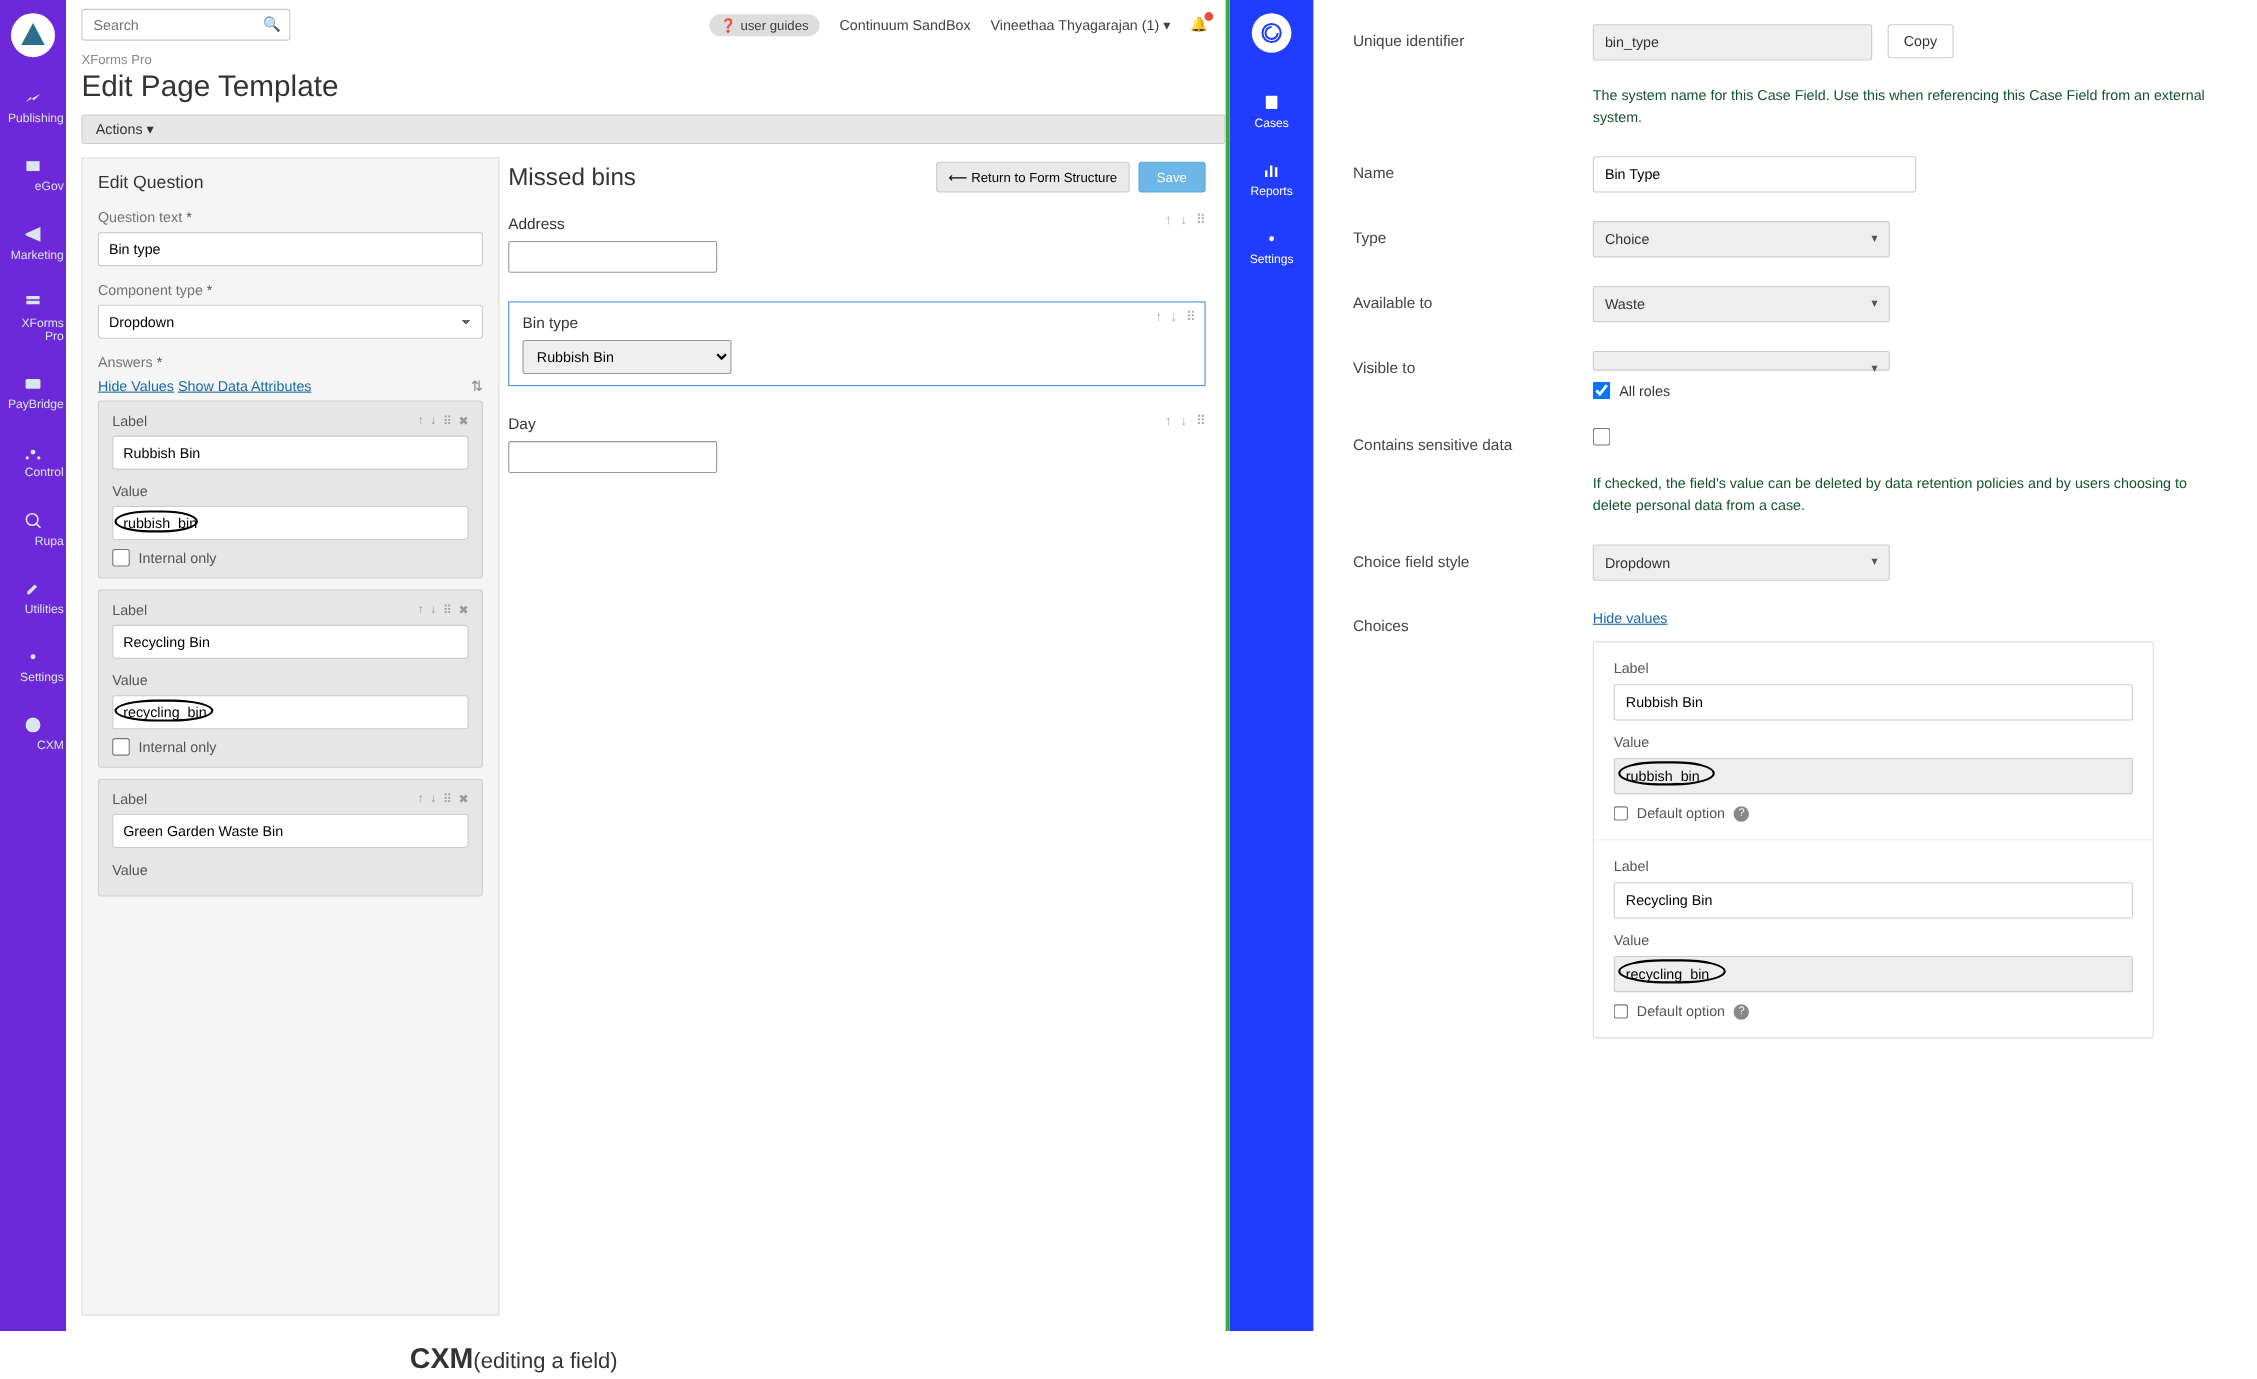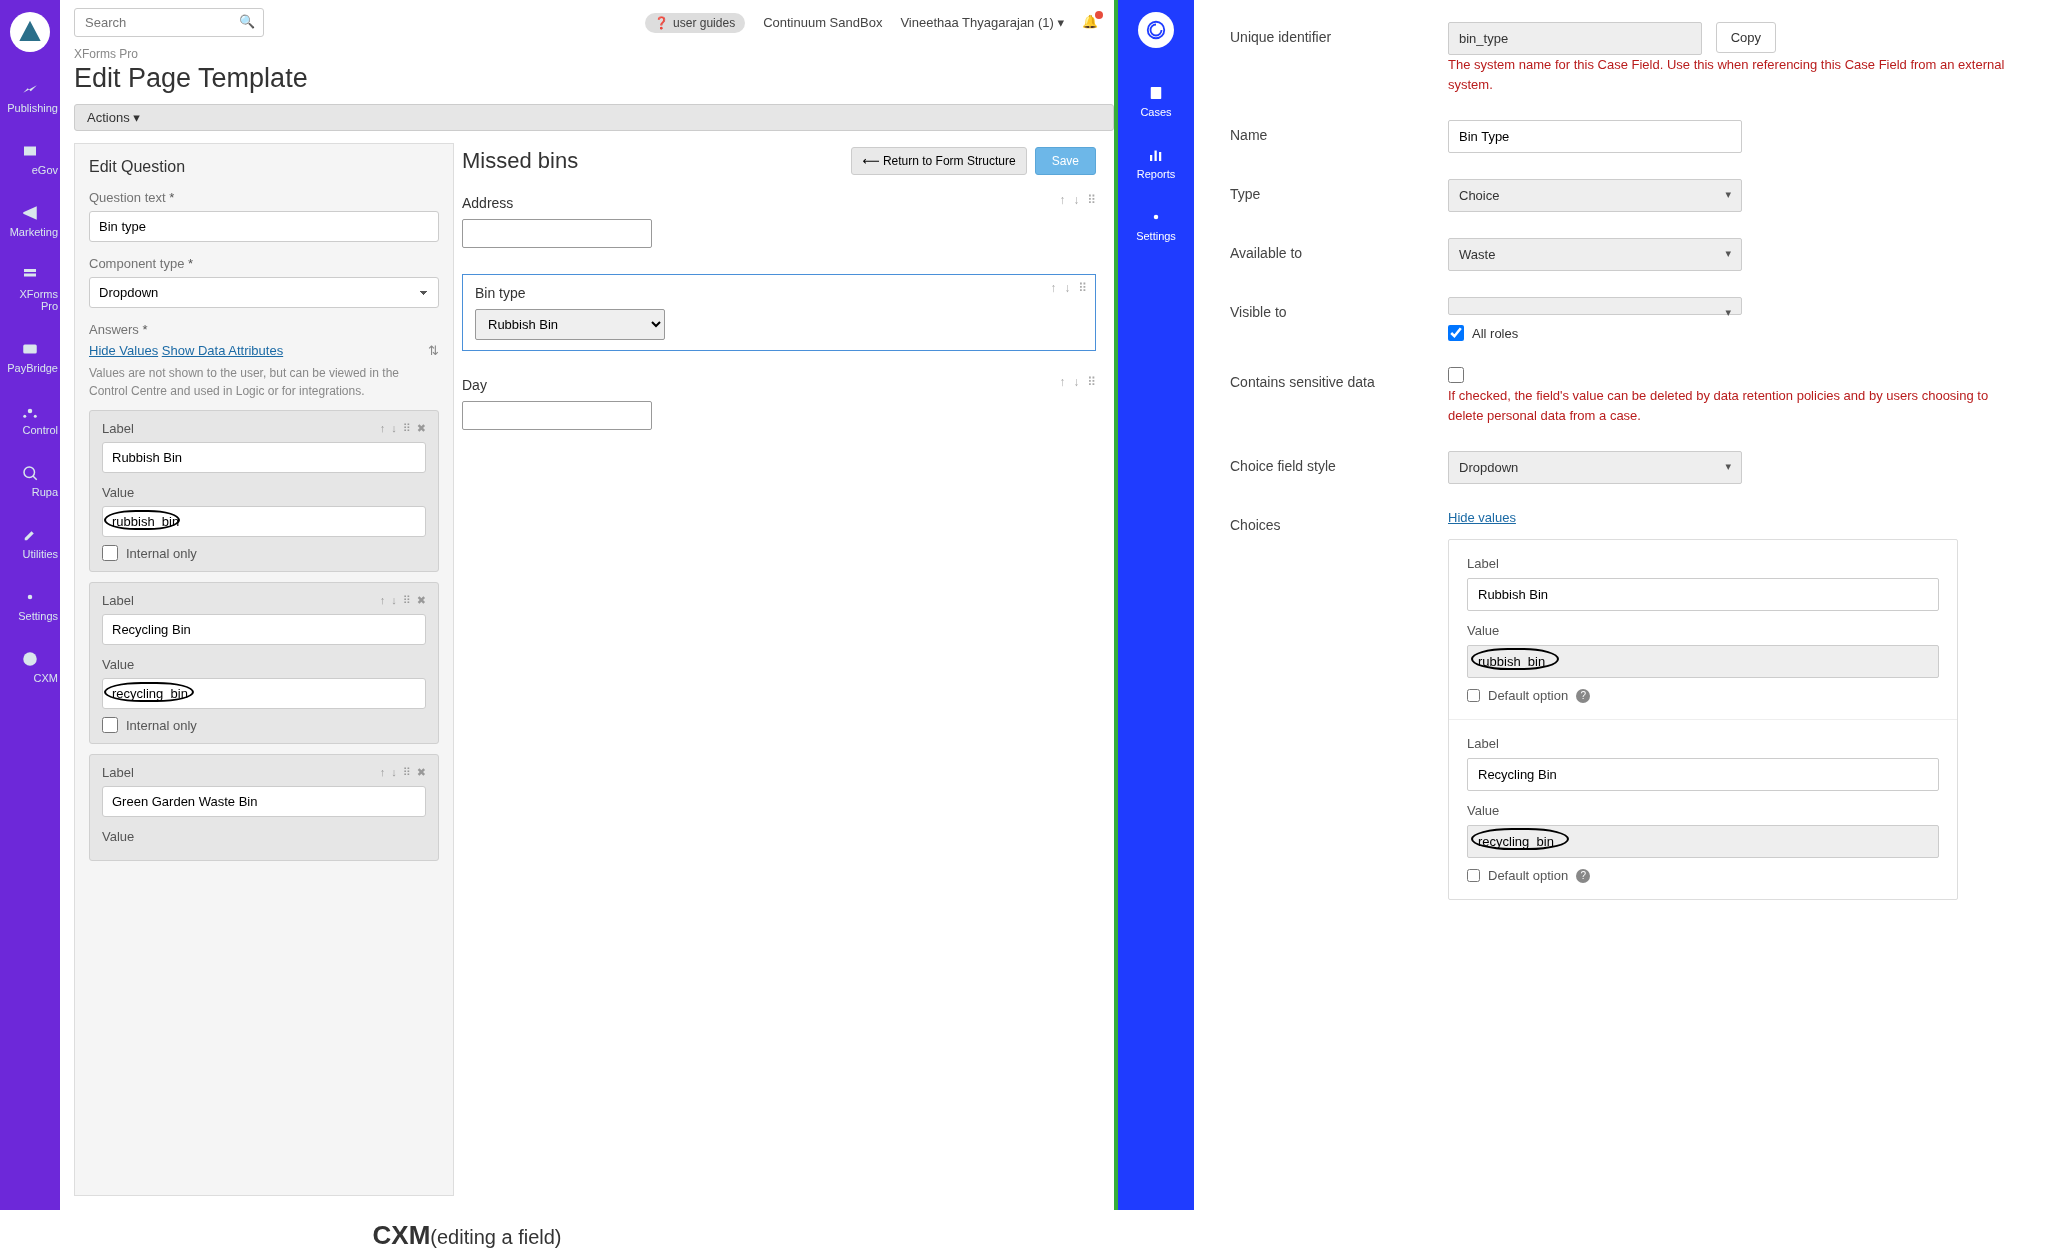--- a/index.html
+++ b/index.html
@@ -67,23 +67,23 @@
 .right-sb .rlogo { width: 36px; height: 36px; background: #fff; border-radius: 50%; margin: 4px auto 22px; display: flex; align-items: center; justify-content: center; }
 .right-sb .ritem { padding: 14px 2px; font-size: 11px; cursor: pointer; }
 .right-sb .ritem svg { display: block; margin: 0 auto 4px; width: 18px; height: 18px; fill: #fff; }
 
 .right-main { flex: 1; padding: 22px 30px 30px 36px; overflow-y: auto; }
 .form-row { display: flex; margin-bottom: 26px; align-items: flex-start; }
 .form-row .lbl-col { width: 218px; font-size: 14px; color: #444; padding-top: 7px; }
 .form-row .ctl-col { flex: 1; }
 .ro-input { background: #eee; border: 1px solid #ccc; padding: 8px 10px; width: 254px; display: inline-block; border-radius: 2px; font-size: 13px; }
 .btn-copy { margin-left: 10px; display: inline-block; border: 1px solid #ccc; border-radius: 3px; padding: 7px 14px; font-size: 13px; cursor: pointer; background: #fff; vertical-align: top; }
-.help2 { font-size: 13px; color: #b91c1c; margin-top: 0; line-height: 1.5; max-width: 640px; }
+.help2 { font-size: 13px; color: #14532d; margin-top: 22px; line-height: 1.5; max-width: 640px; }
 .rtinput { width: 294px; padding: 8px 10px; border: 1px solid #ccc; border-radius: 2px; font-size: 13px; }
-.rt-dd { width: 294px; padding: 8px 10px; background: #eee; border: 1px solid #ccc; border-radius: 2px; font-size: 13px; position: relative; }
+.rt-dd { width: 270px; padding: 8px 10px; background: #eee; border: 1px solid #ccc; border-radius: 2px; font-size: 13px; position: relative; }
 .rt-dd::after { content: "▾"; position: absolute; right: 10px; top: 8px; color: #555; font-size: 11px; }
 .rt-chk { display: flex; align-items: center; gap: 8px; margin-top: 10px; font-size: 13px; }
 .rt-chk input { width: 16px; height: 16px; }
 .link-a { color: #1b6aa5; text-decoration: underline; font-size: 13px; cursor: pointer; }
 
 .choice-list { border: 1px solid #ddd; border-radius: 2px; width: 510px; }
 .choice-item { padding: 16px 18px; border-bottom: 1px solid #eee; }
 .choice-item:last-child { border-bottom: none; }
 .choice-item .clab { font-size: 13px; color: #555; margin-bottom: 7px; }
 .choice-item input.cl-input { width: 100%; padding: 8px 10px; border: 1px solid #ccc; border-radius: 2px; font-size: 13px; }
@@ -172,21 +172,20 @@
           <select class="tselect"><option>Dropdown</option></select>
 
           <label class="fld-label req">Answers</label>
           <div class="links-row">
             <span>
               <a>Hide Values</a>
               <a>Show Data Attributes</a>
             </span>
             <span style="color:#888;">⇅</span>
           </div>
-          <div class="help-txt">Values are not shown to the user, but can be viewed in the Control Centre and used in Logic or for integrations.</div>
 
           
           <div class="ans-card">
             <div class="ans-head">
                 <span>Label</span>
                 <span class="ans-ctrls">
                   <span>↑</span>
                   <span>↓</span>
                   <span>⠿</span>
                   <span>✖</span>

